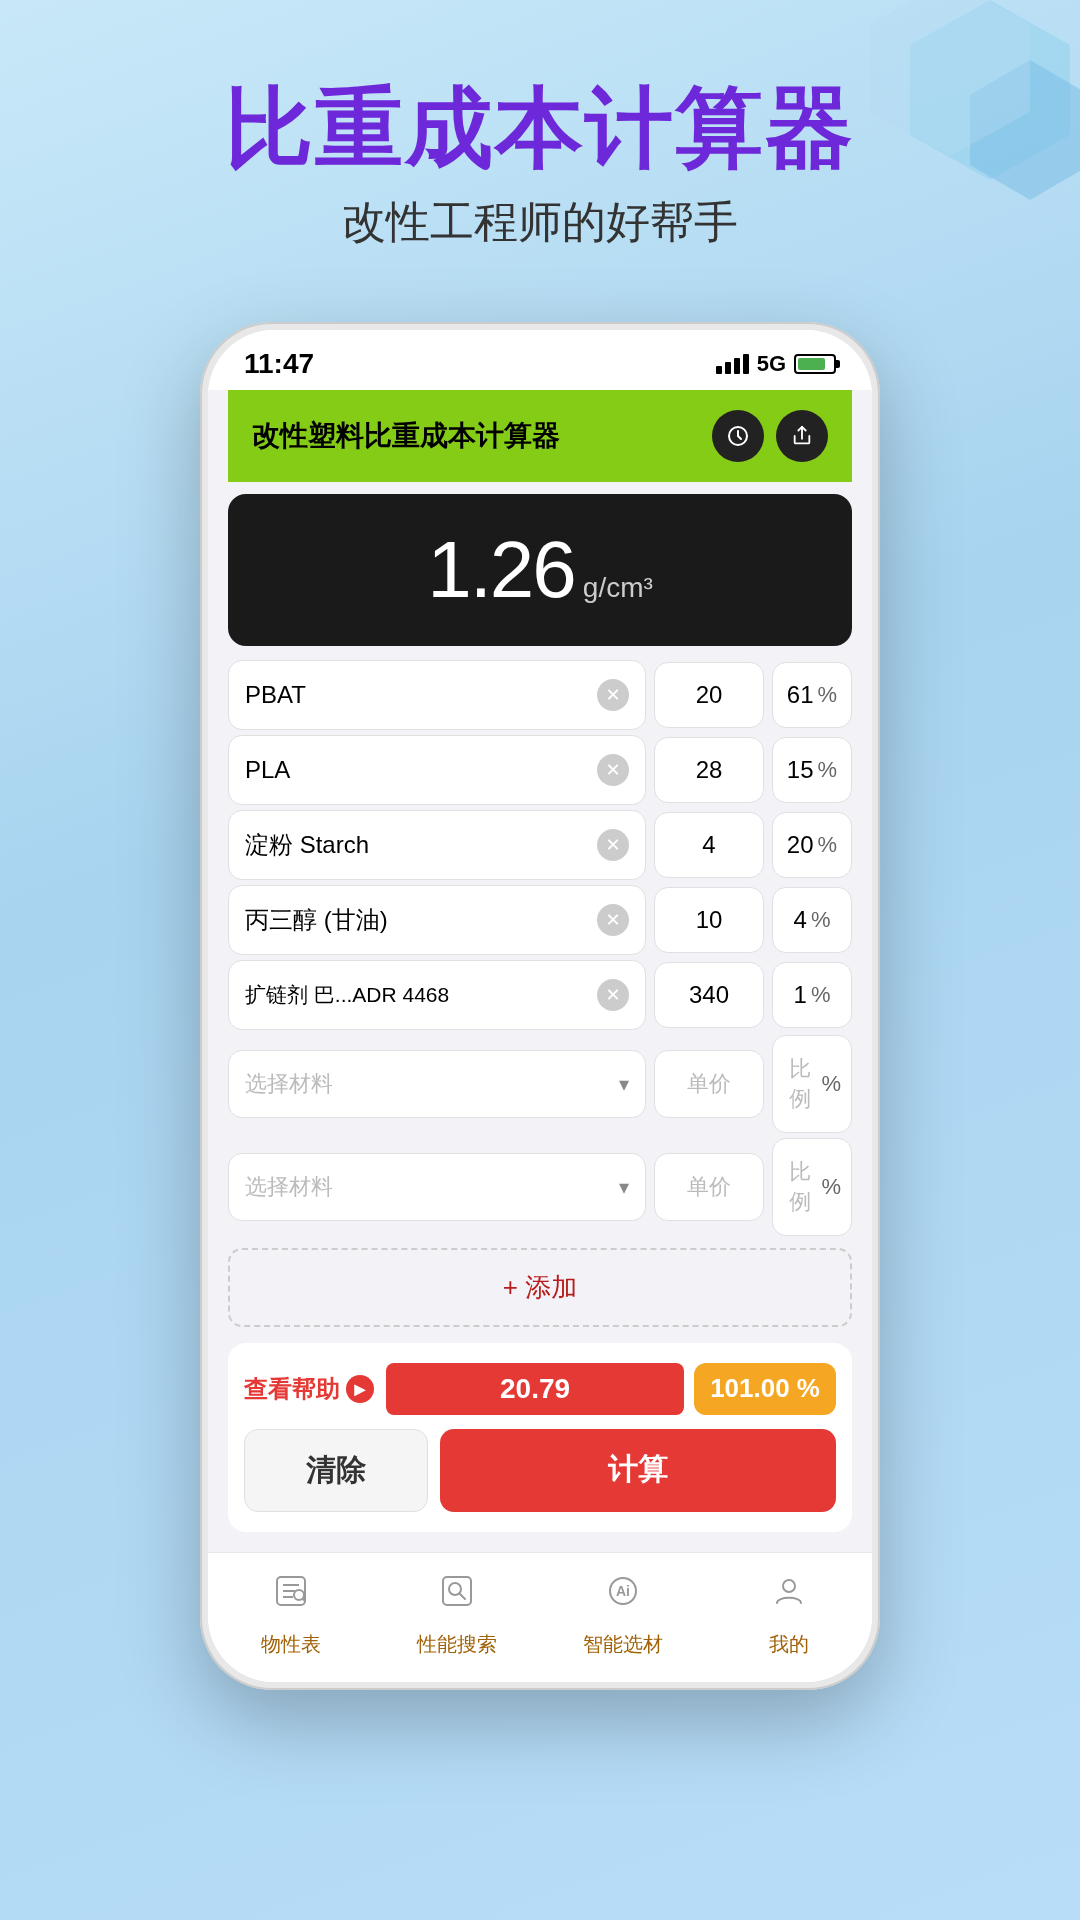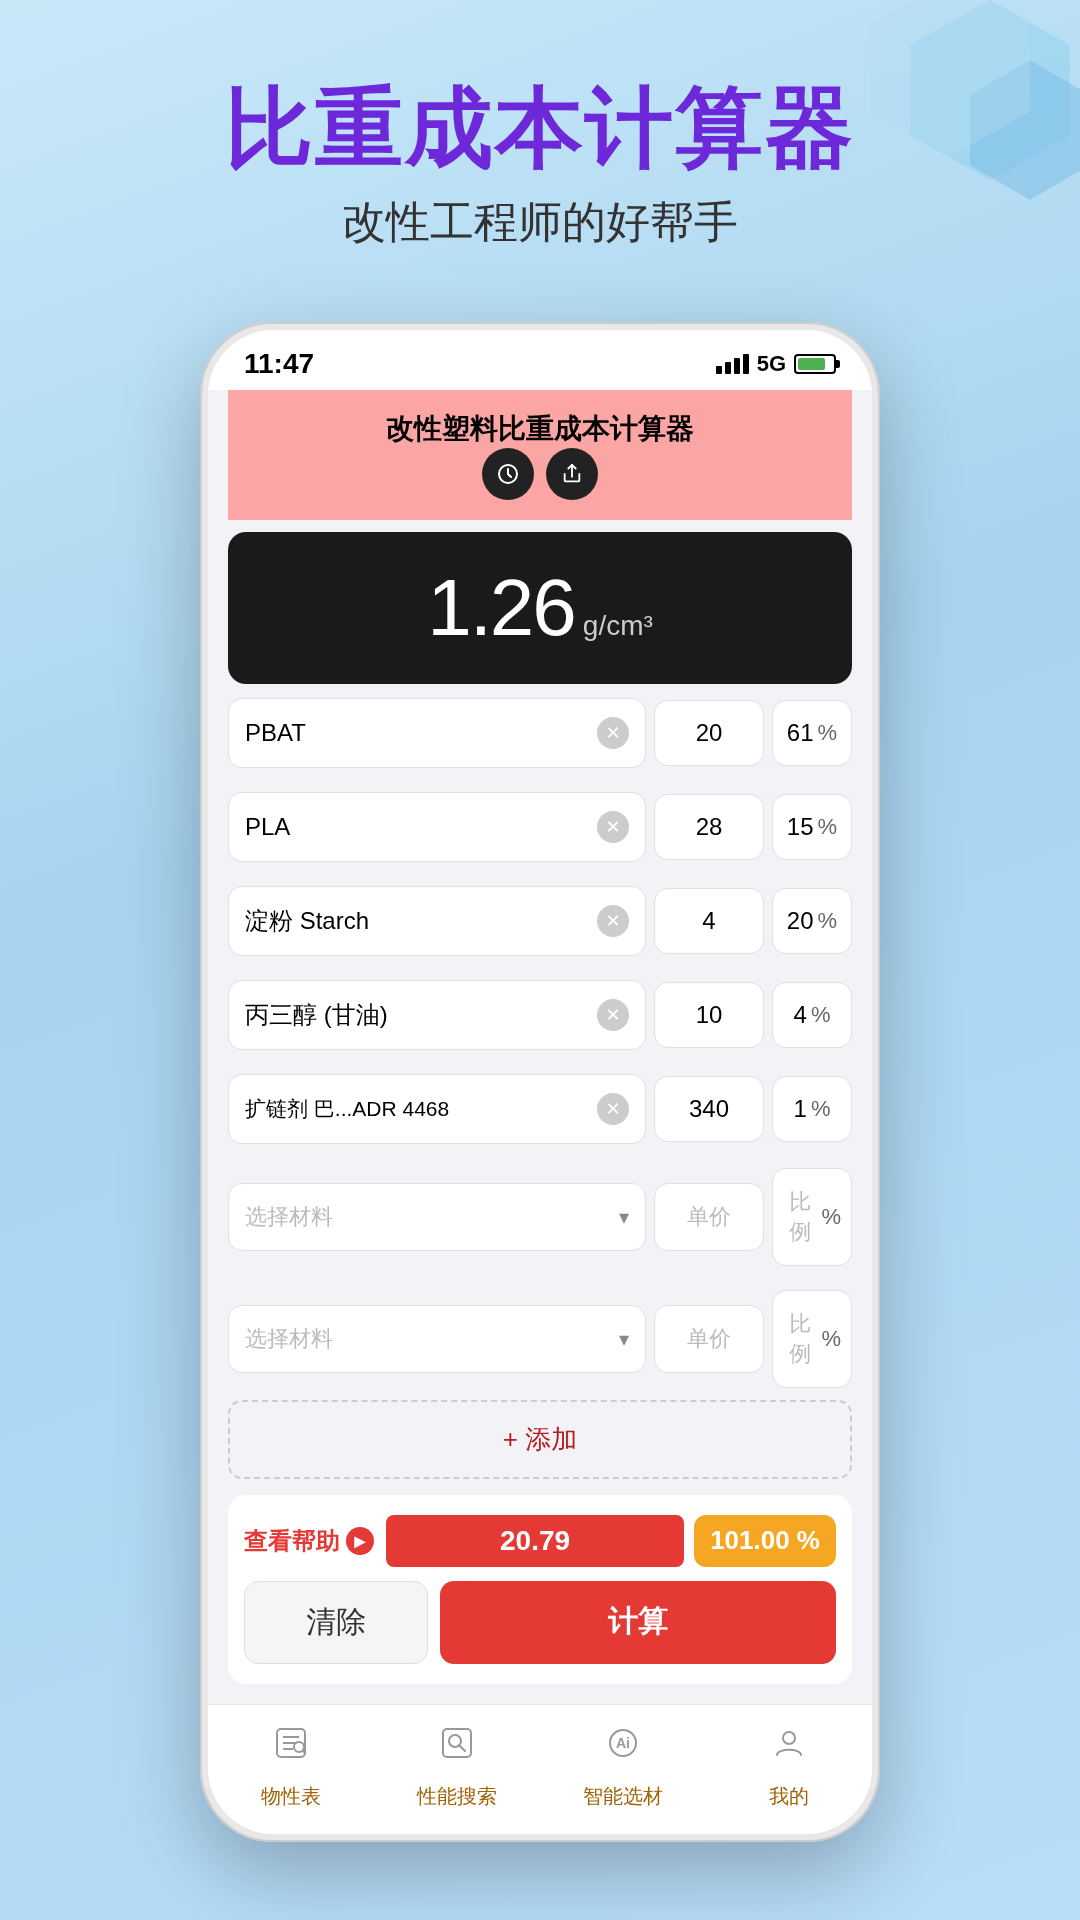--- a/index.html
+++ b/index.html
@@ -114,27 +114,26 @@
     }
 
     
     .app-content {
       background: #f2f2f7;
       padding: 0 20px 20px;
     }
 
     
     .app-header {
-      background: #fca5a5;
+      background: #84cc16;
       padding: 20px 24px;
       display: flex;
       justify-content: space-between;
       align-items: center;
       margin-bottom: 12px;
-      flex-direction: column;
     }
     .app-title {
       font-size: 28px;
       font-weight: 600;
       color: #000;
     }
     .header-btns {
       display: flex;
       gap: 12px;
     }
@@ -169,21 +168,21 @@
     }
     .result-unit {
       font-size: 28px;
       color: #ccc;
     }
 
     
     .materials-list {
       display: flex;
       flex-direction: column;
-      gap: 24px;
+      gap: 5px;
     }
     .material-row {
       display: flex;
       gap: 8px;
       align-items: center;
     }
     .material-name-field {
       flex: 1;
       background: #fff;
       border: 1.5px solid #e0e0e0;
@@ -333,21 +332,21 @@
       gap: 12px;
     }
     .clear-action-btn {
       flex: 1;
       background: #f5f5f5;
       border: 1.5px solid #e0e0e0;
       border-radius: 14px;
       padding: 20px;
       text-align: center;
       font-size: 30px;
-      font-weight: 400;
+      font-weight: 700;
       color: #333;
       cursor: pointer;
     }
     .calc-btn {
       flex: 2.5;
       background: #e53935;
       border-radius: 14px;
       padding: 20px;
       text-align: center;
       font-size: 30px;

